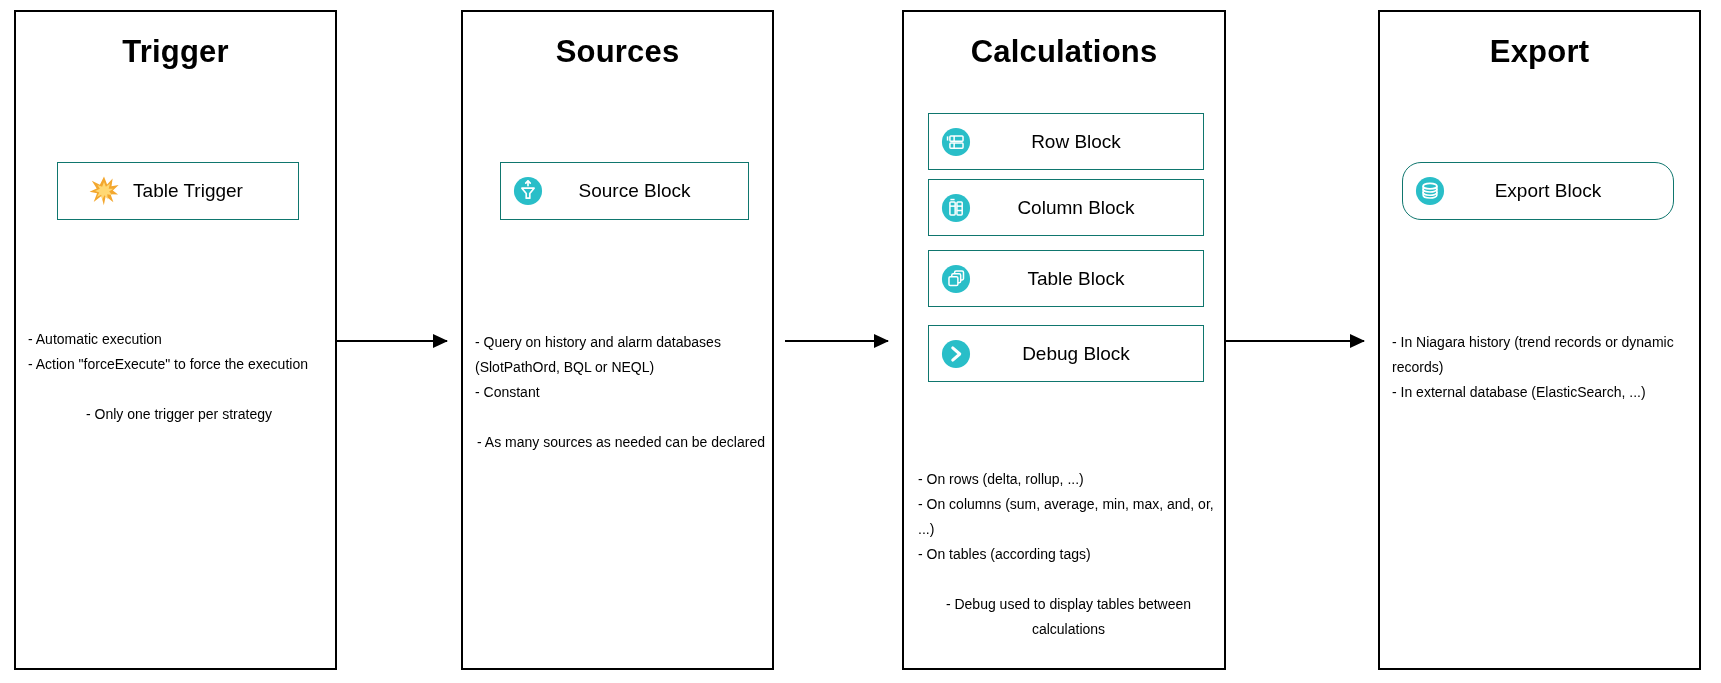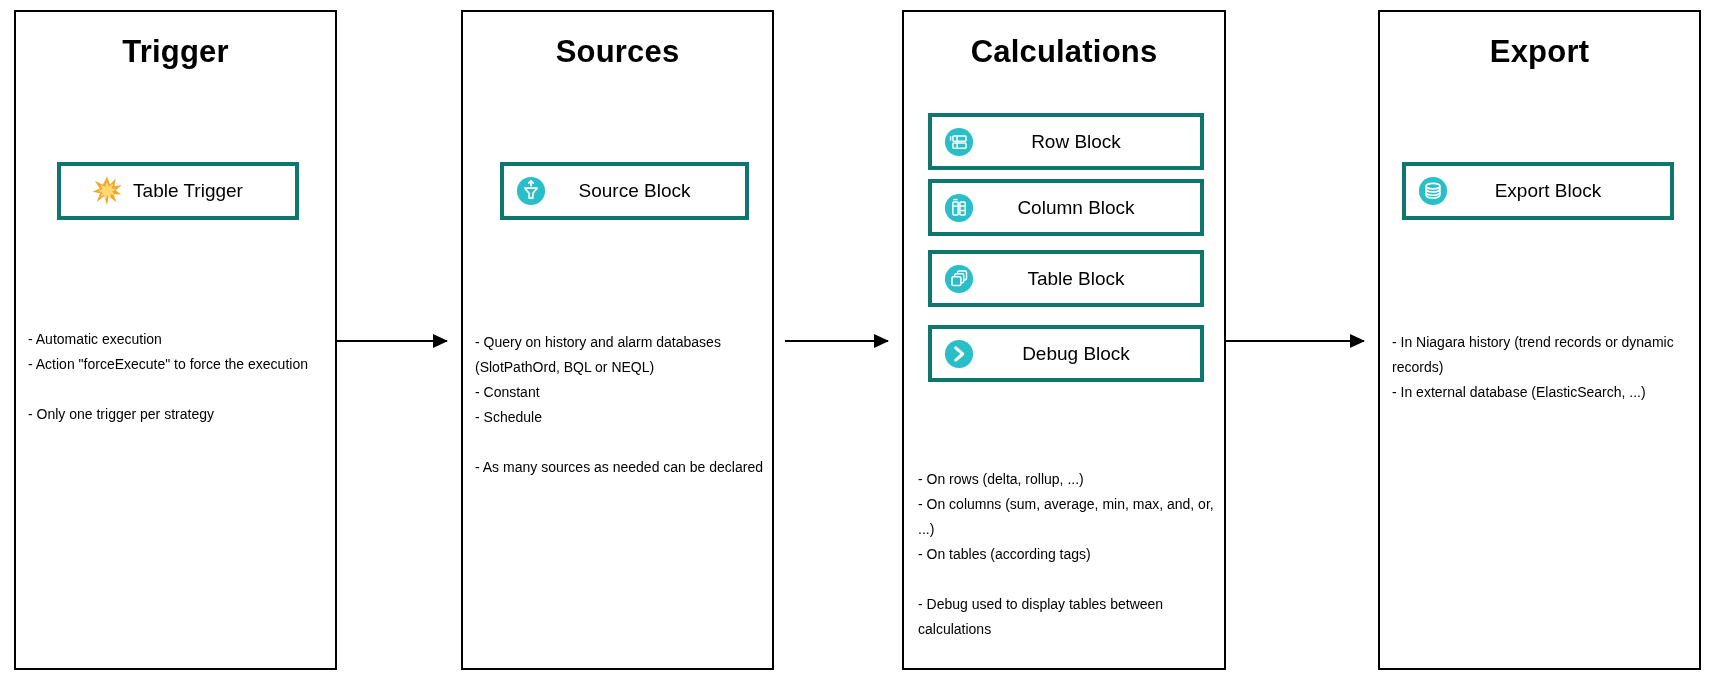--- a/index.html
+++ b/index.html
@@ -10,46 +10,46 @@
   .col{position:absolute;top:10px;height:660px;background:#fff;
        border:2px solid #000;box-sizing:border-box;}
   .col-1{left:14px;width:323px;}
   .col-2{left:461px;width:313px;}
   .col-3{left:902px;width:324px;}
   .col-4{left:1378px;width:323px;}
 
   .col-title{position:absolute;top:22px;left:0;right:0;text-align:center;
              font-size:31px;font-weight:bold;letter-spacing:.2px;}
 
-  .block{position:absolute;border:4px solid #0f766e;background:#fff;
+  .block{position:absolute;border:1px solid #0f766e;background:#fff;
          box-sizing:border-box;display:flex;align-items:center;justify-content:center;padding-left:20px;}
   .block .blk-label{font-size:19px;}
   .block .blk-icon{position:absolute;top:50%;transform:translateY(-50%);
                    width:30px;height:30px;}
   .block .blk-icon svg{display:block;width:30px;height:30px;}
 
   
   .col-1 .block{left:41px;top:150px;width:242px;height:58px;}
   .col-1 .blk-icon{left:31px;}
   .col-2 .block{left:37px;top:150px;width:249px;height:58px;align-items:center;}
   .col-2 .blk-icon{left:12px;}
-  .col-4 .block{left:22px;top:150px;width:272px;height:58px;}
+  .col-4 .block{left:22px;top:150px;width:272px;height:58px;border-radius:19px;}
   .col-4 .blk-icon{left:12px;}
 
   
   .col-3 .block{left:24px;width:276px;height:57px;}
   .col-3 .blk-icon{left:12px;}
   .b-row{top:101px;} .b-col{top:167px;} .b-table{top:238px;} .b-debug{top:313px;}
 
   .notes{position:absolute;left:12px;right:5px;font-size:14px;line-height:25px;}
   .col-1 .notes{top:315px;}
   .col-2 .notes{top:318px;}
   .col-3 .notes{top:455px;left:14px;}
   .col-4 .notes{top:318px;}
-  .note-group + .note-group{margin-top:25px;}
+  .note-group + .note-group{margin-top:25px;text-align:center;}
 
   
   .arrow{position:absolute;top:340px;height:2px;background:#000;}
   .arrow .head{position:absolute;right:-1px;top:50%;transform:translateY(-50%);
                width:0;height:0;border-left:15px solid #000;
                border-top:7px solid transparent;border-bottom:7px solid transparent;}
   .arrow-1{left:337px;width:110px;}
   .arrow-2{left:785px;width:103px;}
   .arrow-3{left:1226px;width:138px;}
 </style>
@@ -96,21 +96,20 @@
           </g>
         </svg>
       </span>
       <span class="blk-label">Source Block</span>
     </div>
 
     <div class="notes">
       <div class="note-group">
         <div>- Query on history and alarm databases (SlotPathOrd, BQL or NEQL)</div>
         <div>- Constant</div>
-        <div>- Schedule</div>
       </div>
       <div class="note-group">
         <div>- As many sources as needed can be declared</div>
       </div>
     </div>
   </div>
 
   <div class="col col-3">
     <div class="col-title">Calculations</div>
 

